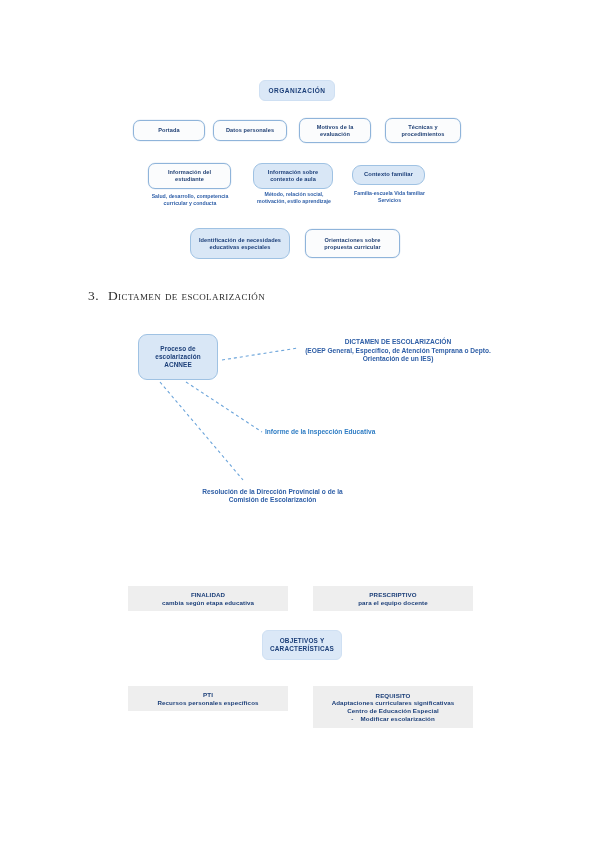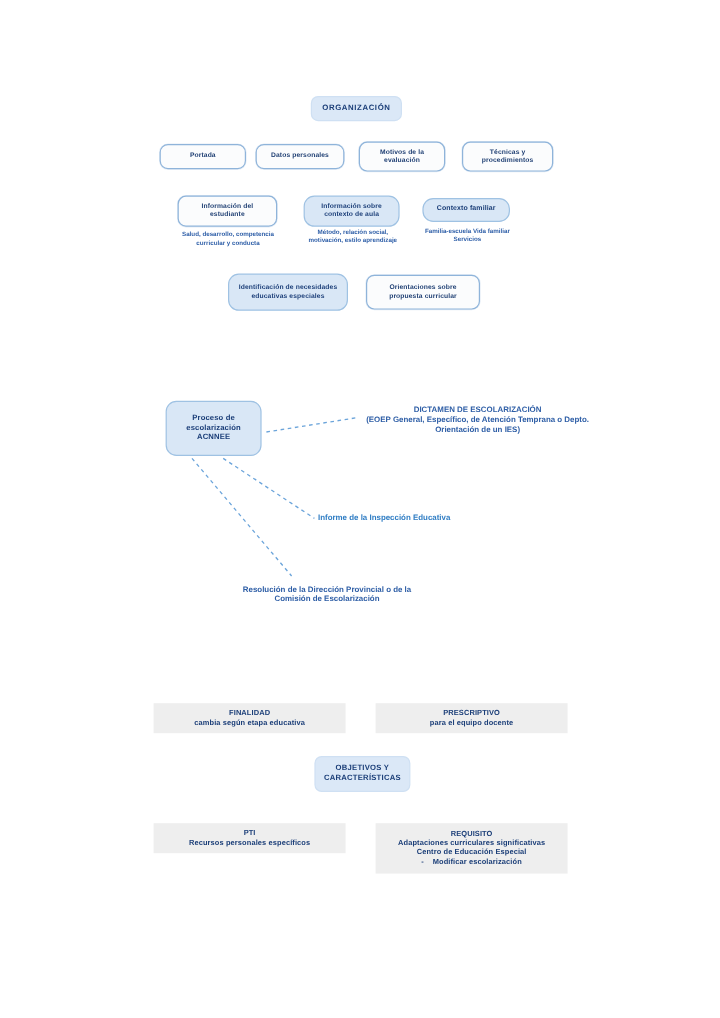--- a/index.html
+++ b/index.html
@@ -159,20 +159,23 @@
     <span>Familia-escuela Vida familiar Servicios</span>
   </div>
 
   <div class="node box-fill-bordered" style="left:190px; top:228px; width:100px; height:31px; font-size:5.6px; padding:0 5px;">
     <span>Identificación de necesidades educativas especiales</span>
   </div>
   <div class="node box-outline" style="left:305px; top:229px; width:95px; height:29px; font-size:5.6px; padding:0 5px;">
     <span>Orientaciones sobre propuesta curricular</span>
   </div>
 
+  <div class="heading">
+    <span class="num">3.</span><span>Dictamen de escolarización</span>
+  </div>
 
   <svg class="links" viewBox="0 0 600 848">
 
     <line x1="222" y1="360" x2="298" y2="348" stroke="#6ba4da" stroke-width="1.1" stroke-dasharray="3,3"></line>
 
     <line x1="186" y1="382" x2="262" y2="432" stroke="#6ba4da" stroke-width="1.1" stroke-dasharray="3,3"></line>
 
     <line x1="160" y1="382" x2="243" y2="480" stroke="#6ba4da" stroke-width="1.1" stroke-dasharray="3,3"></line>
   </svg>
 

